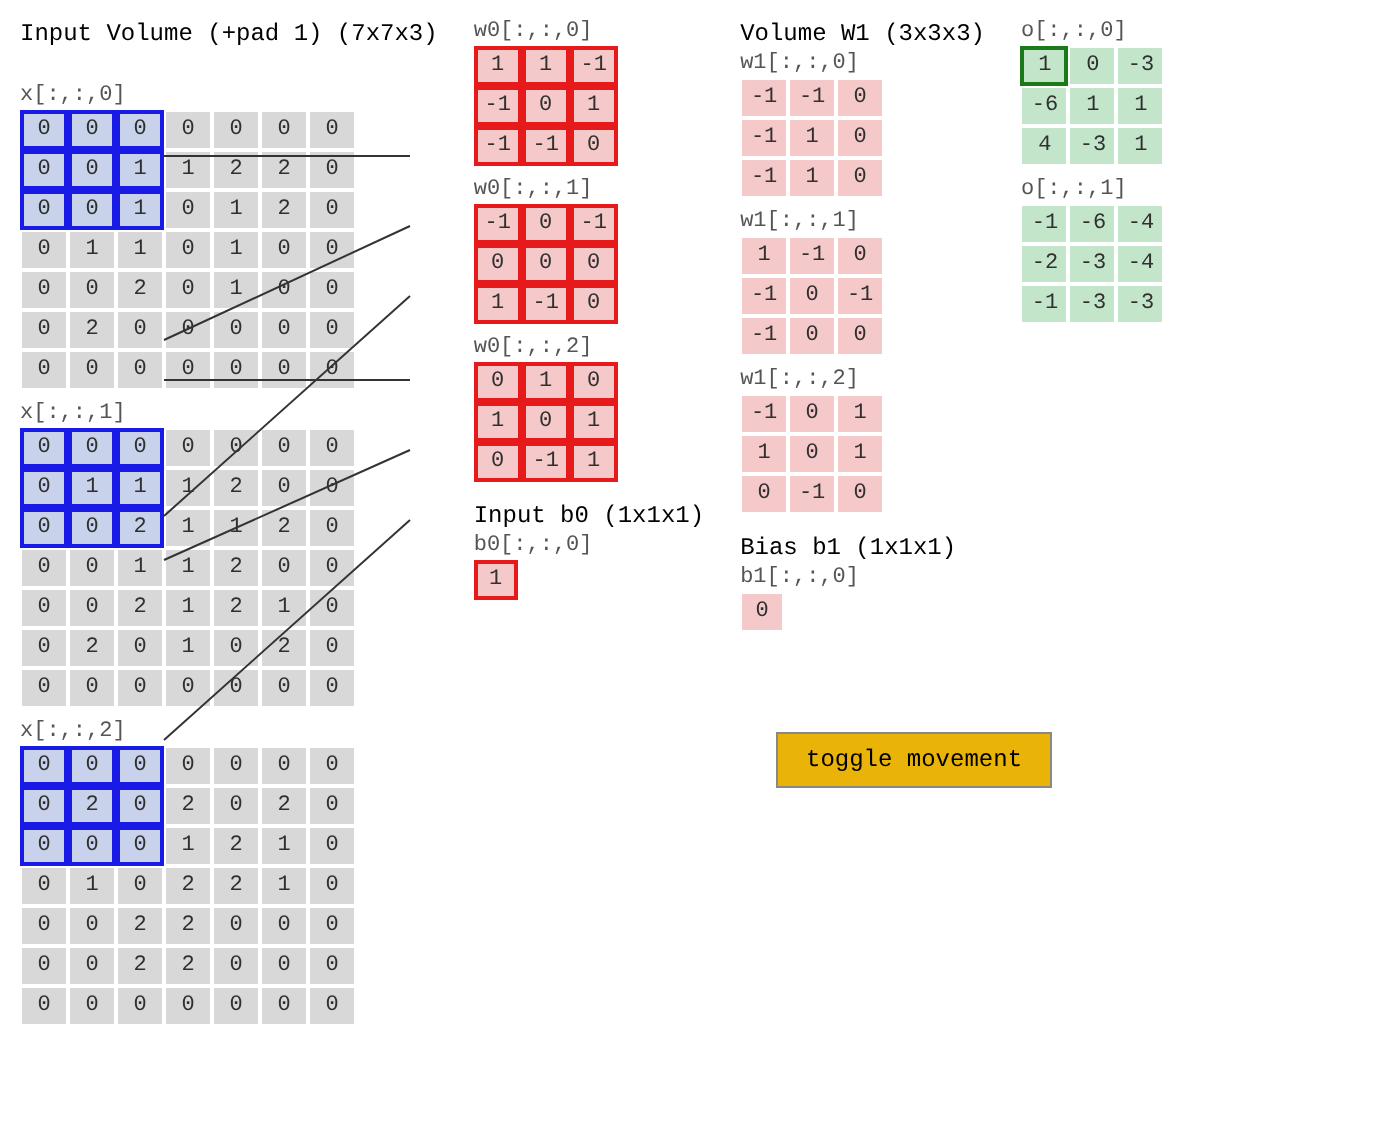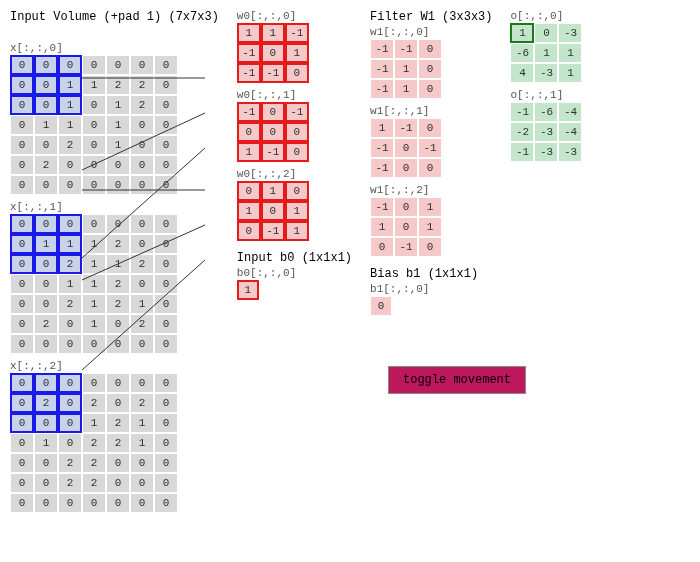--- a/index.html
+++ b/index.html
@@ -13,21 +13,21 @@
 .cell{width:24px;height:20px;display:flex;align-items:center;justify-content:center;font-size:11px;border:1px solid transparent}
 .c-in{background:#d8d8d8;color:#303030;border:1px solid #fff}
 .c-inh{background:#c8d2ea;color:#303030;border:1px solid #fff}
 .c-w0{background:#f5c9c9;color:#303030;border:1px solid #fff}
 .c-w1{background:#f5c9c9;color:#303030;border:1px solid #fff}
 .c-out{background:#c3e6cb;color:#303030;border:1px solid #fff}
 .hl-blue{outline:2px solid #1a1ae6;outline-offset:-2px;z-index:2;position:relative}
 .hl-red{outline:2px solid #e61a1a;outline-offset:-2px;z-index:2;position:relative}
 .hl-green{outline:2px solid #1a7a1a;outline-offset:-2px;z-index:2;position:relative}
 .bias{width:22px;height:20px}
-.btn{position:absolute;left:388px;top:366px;padding:6px 14px;border:1px solid #888;background:#be185d;font-family:inherit;font-size:12px;cursor:pointer}
+.btn{position:absolute;left:388px;top:366px;padding:6px 14px;border:1px solid #888;background:#eab308;font-family:inherit;font-size:12px;cursor:pointer}
 svg.lines{position:absolute;top:0;left:0;pointer-events:none}
 </style>
 </head>
 <body>
 
 <div class="cols">
   <div class="col">
     <div class="title">Input Volume (+pad 1) (7x7x3)</div>
     <div class="label" style="margin-top:16px">x[:,:,0]</div>
     <div class="grid" id="x0">
@@ -285,21 +285,21 @@
         </div>
       </div>
     <div class="title" style="margin-top:10px">Input b0 (1x1x1)</div>
     <div class="label" style="margin-top:0">b0[:,:,0]</div>
     <div class="row">
         <div class="cell c-w0 hl-red bias">1</div>
       </div>
   </div>
 
   <div class="col">
-    <div class="title">Filter W1 (3x3x3)</div>
+    <div class="title">Volume W1 (3x3x3)</div>
     <div class="label" style="margin-top:0">w1[:,:,0]</div>
     <div class="grid" id="w10">
         <div class="row">
           <div class="cell c-w1">-1</div>
           <div class="cell c-w1">-1</div>
           <div class="cell c-w1">0</div>
         </div>
         <div class="row">
           <div class="cell c-w1">-1</div>
           <div class="cell c-w1">1</div>

